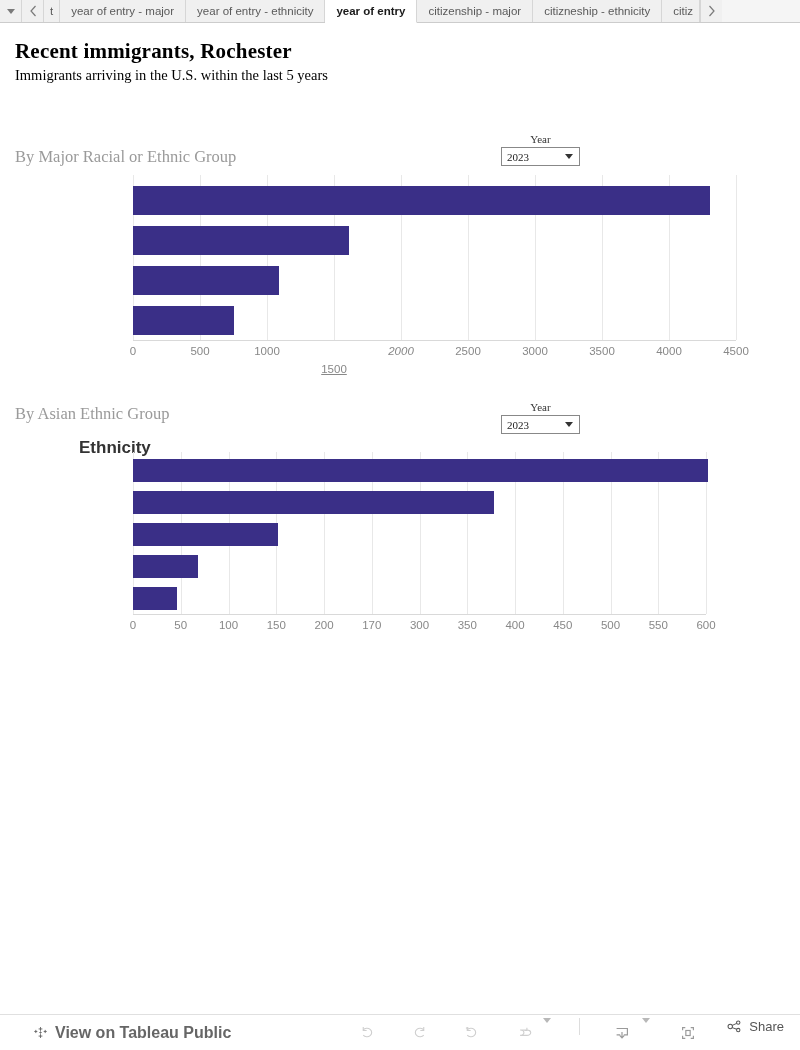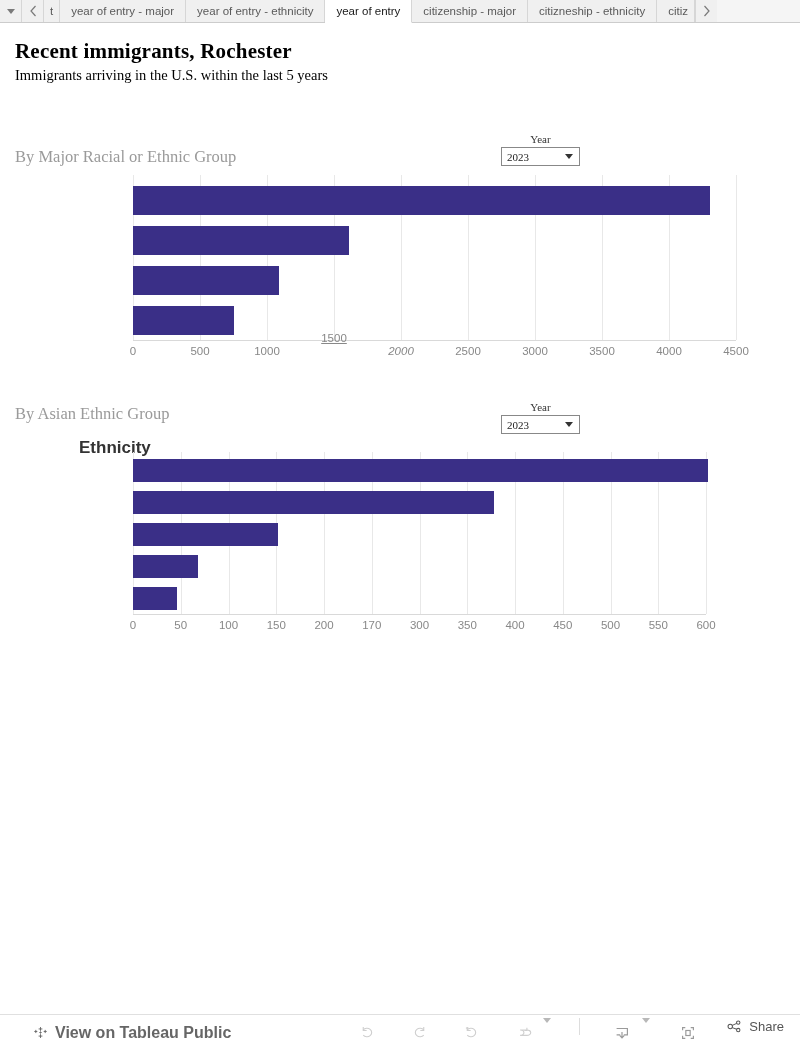--- a/index.html
+++ b/index.html
@@ -39,21 +39,21 @@
     border-right: 1px solid #d6d6d6;
     color: #5a5a5a;
     flex: 0 0 auto;
     overflow: hidden;
   }
   .tab.tiny { padding: 0 6px; }
   .tab.clip { max-width: 38px; }
   .tab.active {
     background: #ffffff;
     color: #1a1a1a;
-    font-weight: normal;
+    font-weight: bold;
     border-bottom: 1px solid #ffffff;
     margin-bottom: -1px;
   }
   .caret-dn {
     width: 0; height: 0;
     border-left: 4px solid transparent;
     border-right: 4px solid transparent;
     border-top: 5px solid #7a7a7a;
   }
 
@@ -252,21 +252,21 @@
         <div class="gridline" style="left: 669px; top: 0px; height: 165px;"></div>
         <div class="gridline" style="left: 736px; top: 0px; height: 165px;"></div>
         <div class="axis-base" style="left: 133px; width: 603px; top: 165px;"></div>
         <div class="bar" style="left: 133px; top: 10.5px; width: 576.87px; height: 29px; background: rgb(58, 47, 135);"></div>
         <div class="bar" style="left: 133px; top: 50.5px; width: 216.008px; height: 29px; background: rgb(58, 47, 135);"></div>
         <div class="bar" style="left: 133px; top: 90.5px; width: 145.658px; height: 29px; background: rgb(58, 47, 135);"></div>
         <div class="bar" style="left: 133px; top: 130.5px; width: 100.5px; height: 29px; background: rgb(58, 47, 135);"></div>
         <div class="tick-label" style="left: 133px; top: 170px;">0</div>
         <div class="tick-label" style="left: 200px; top: 170px;">500</div>
         <div class="tick-label" style="left: 267px; top: 170px;">1000</div>
-        <div class="tick-label" style="left: 334px; top: 157px; text-decoration: underline;">1500</div>
+        <div class="tick-label" style="left: 334px; top: 188px; text-decoration: underline;">1500</div>
         <div class="tick-label" style="left: 401px; top: 170px; font-style: italic;">2000</div>
         <div class="tick-label" style="left: 468px; top: 170px;">2500</div>
         <div class="tick-label" style="left: 535px; top: 170px;">3000</div>
         <div class="tick-label" style="left: 602px; top: 170px;">3500</div>
         <div class="tick-label" style="left: 669px; top: 170px;">4000</div>
         <div class="tick-label" style="left: 736px; top: 170px;">4500</div>
       </div>
   </div>
 
   <div class="section-head" style="position:absolute; top:365px;">By Asian Ethnic Group</div>

